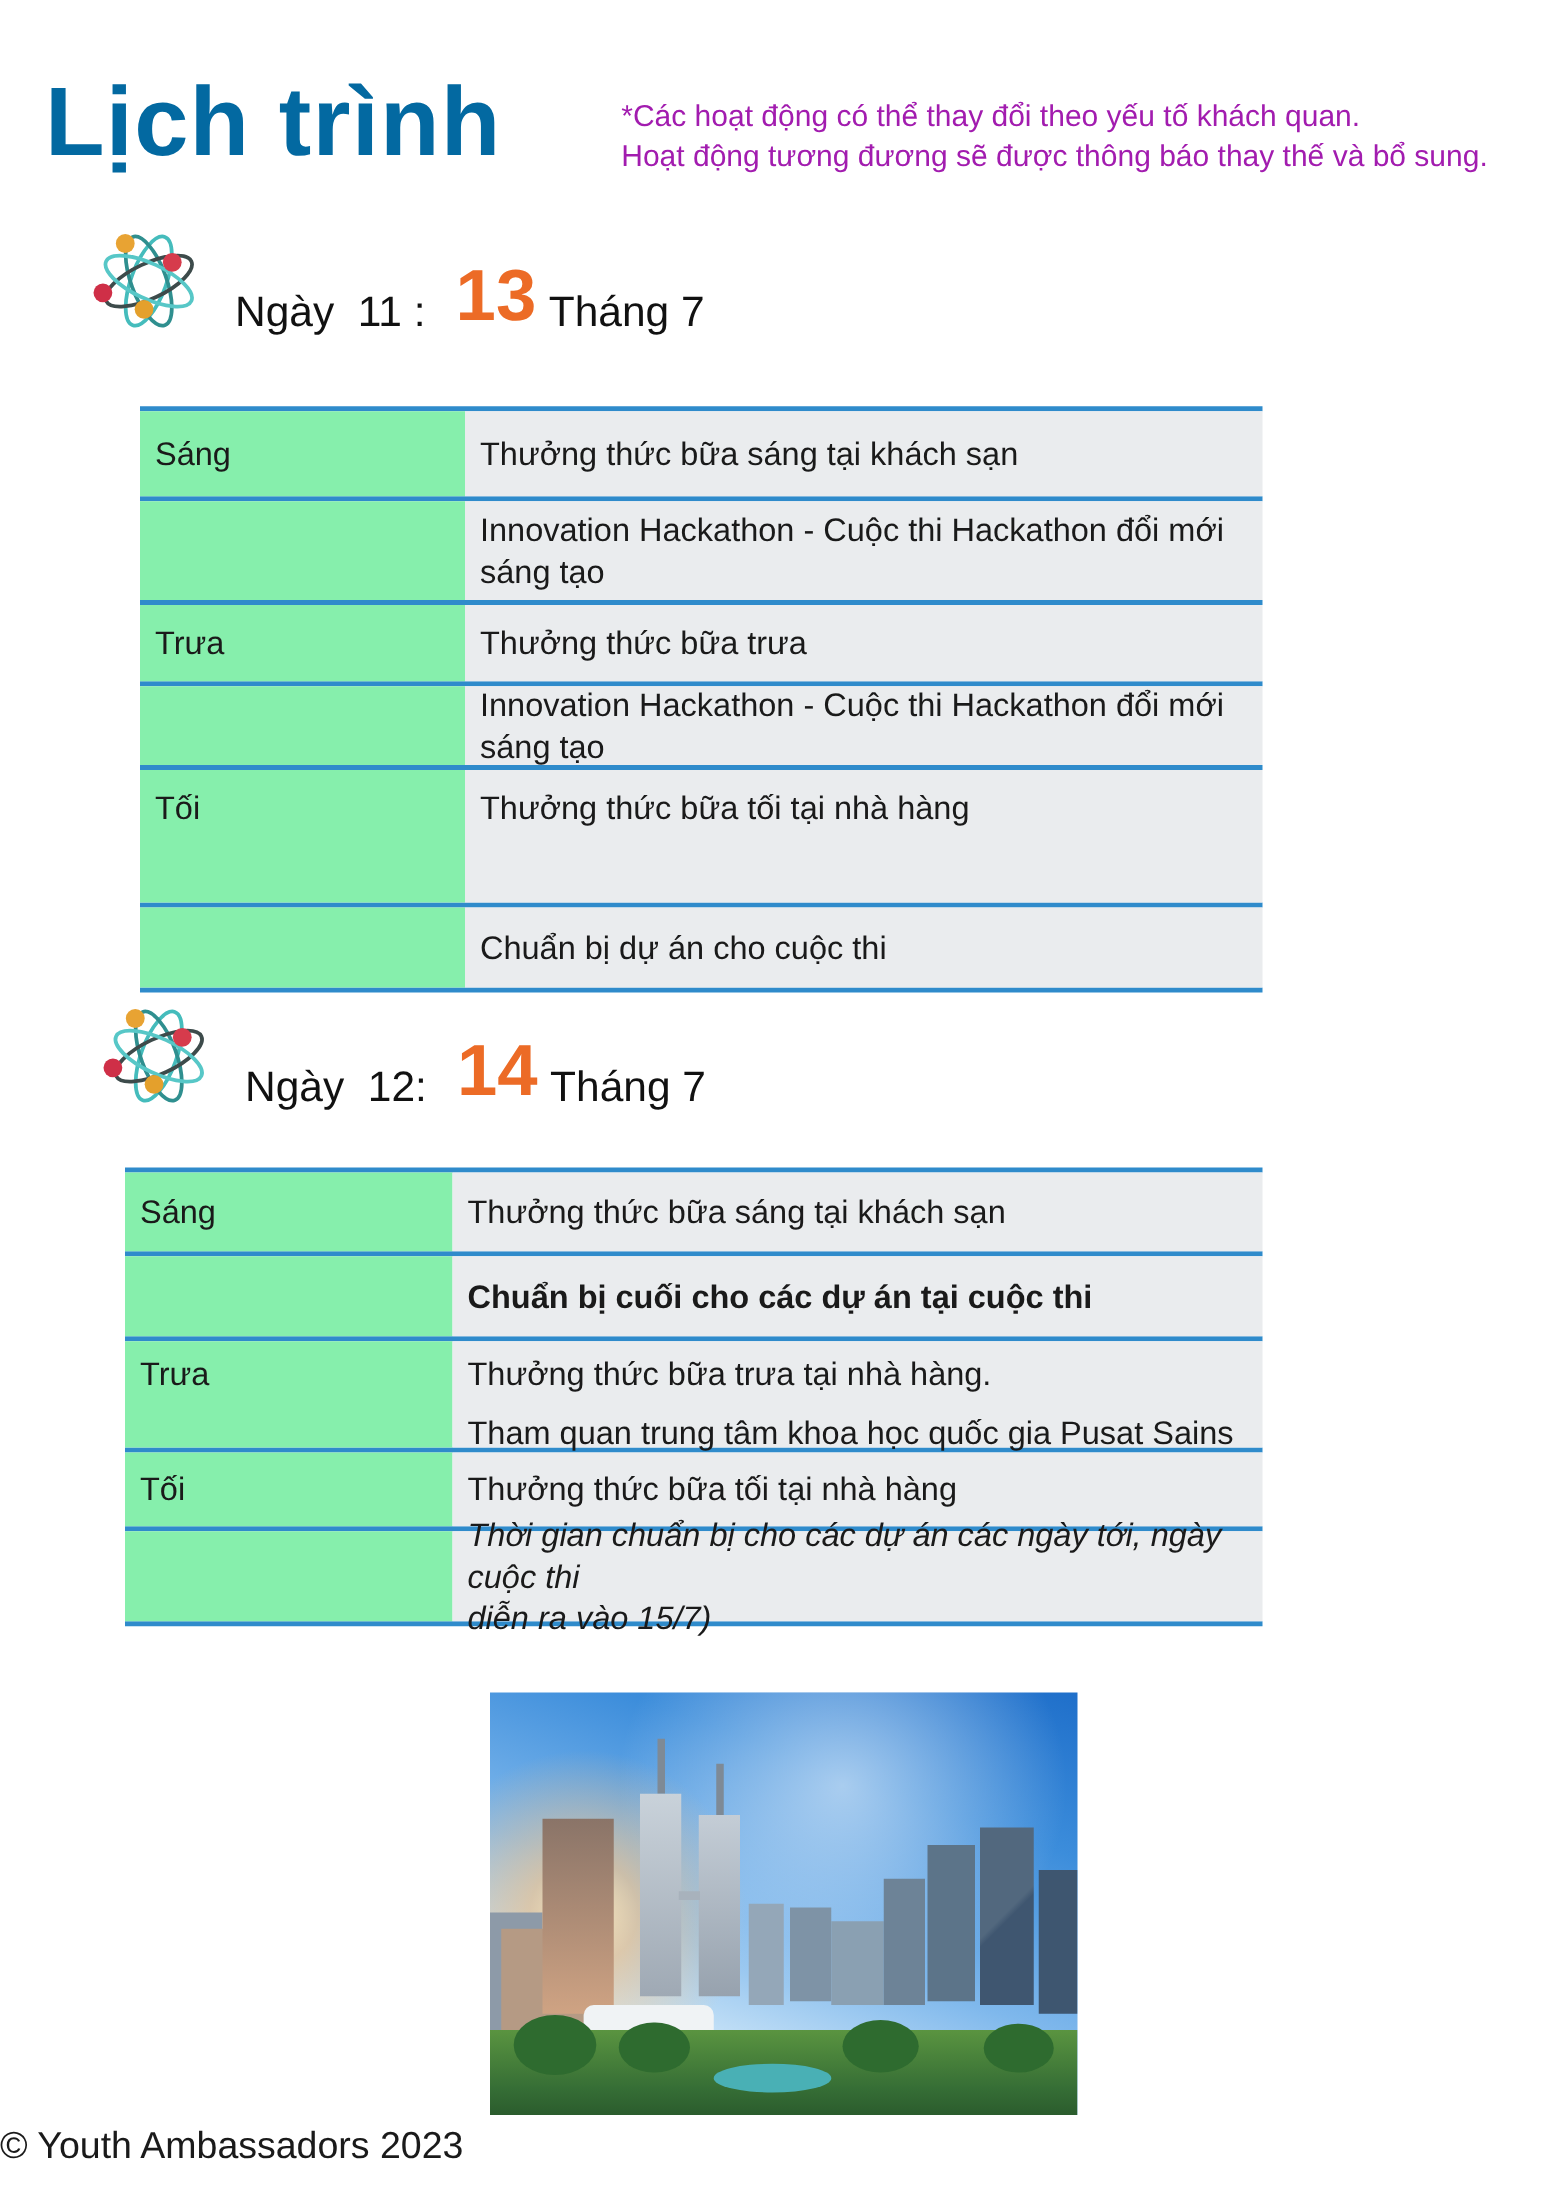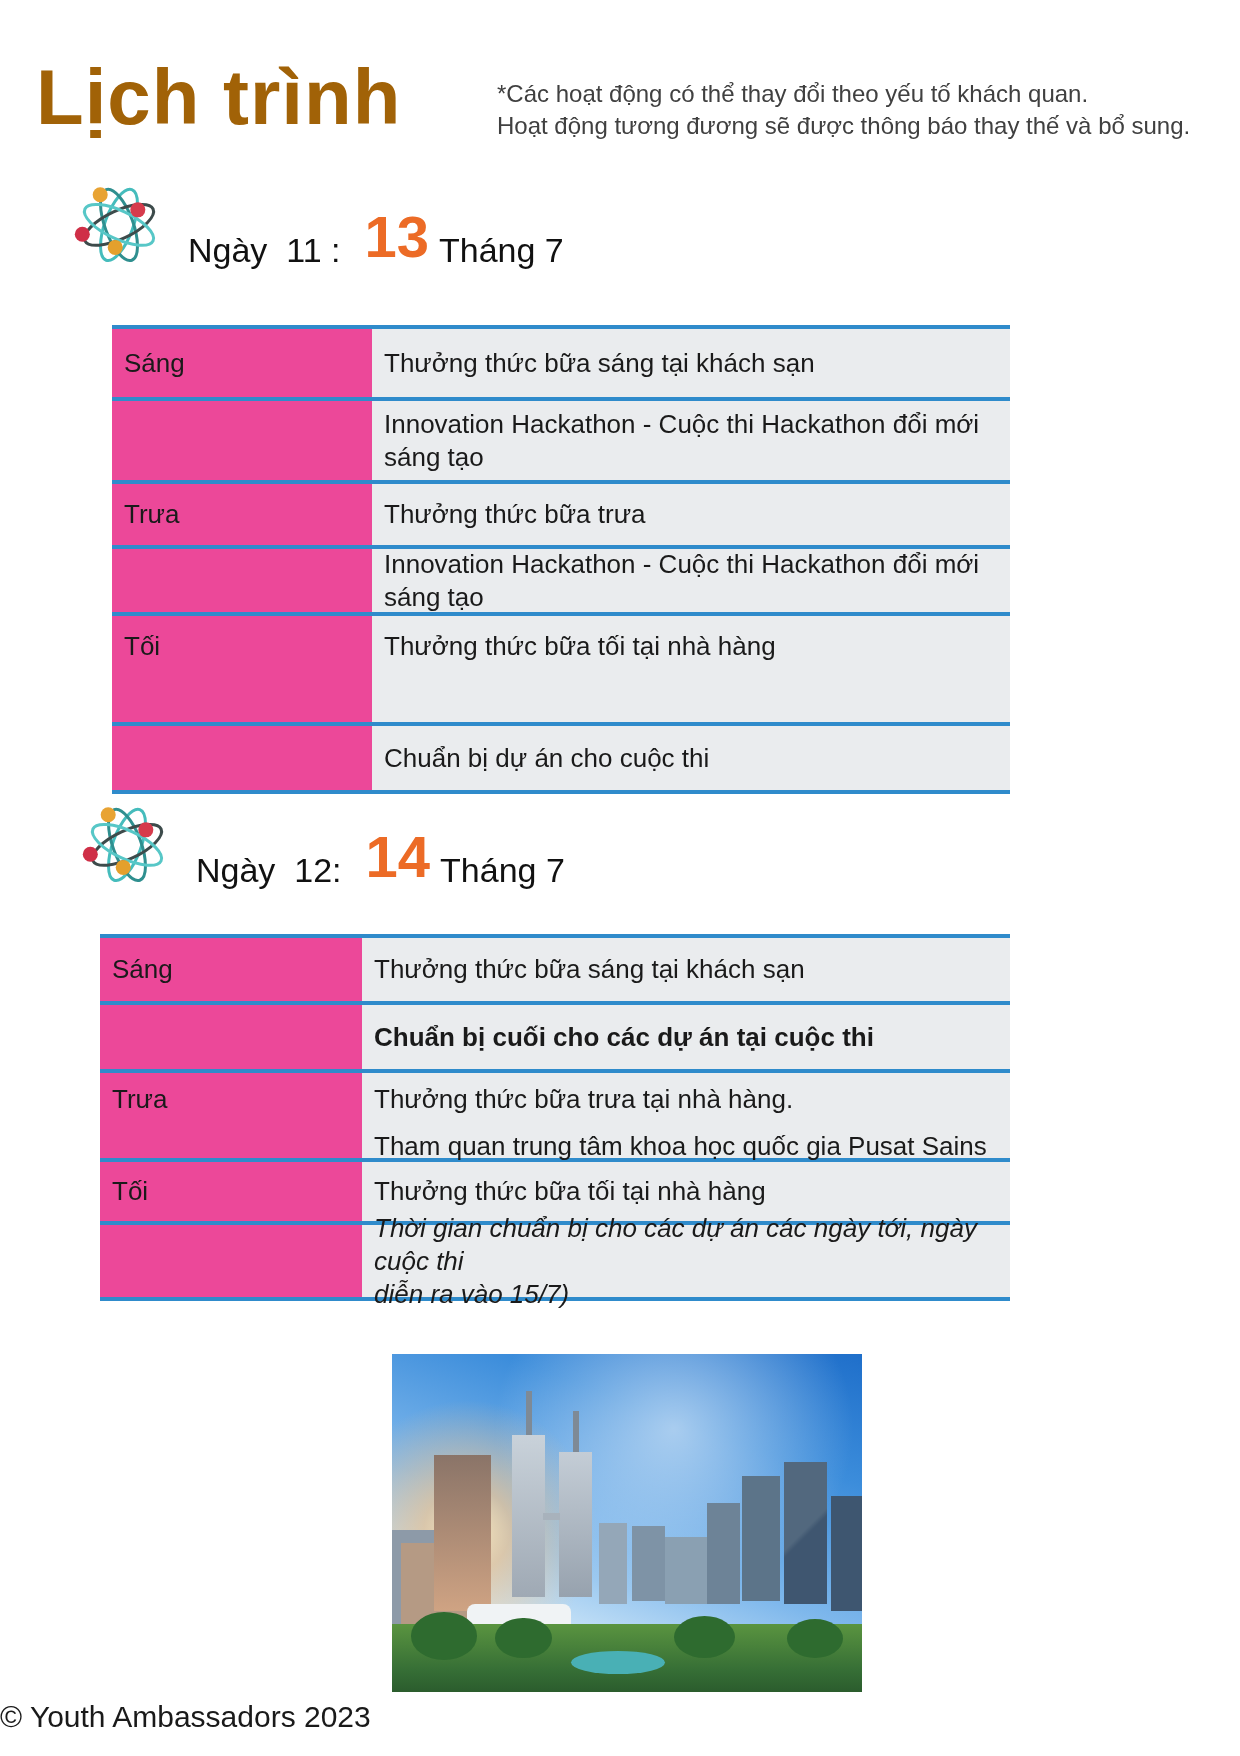--- a/index.html
+++ b/index.html
@@ -1,36 +1,36 @@
 <!DOCTYPE html>
 <html><head>
 <meta charset="utf-8">
 <style>
   html,body{margin:0;padding:0;background:#fff;}
   .page{position:relative;width:1240px;height:1756px;background:#fff;overflow:hidden;
         font-family:"Liberation Sans",sans-serif;color:#1a1a1a;}
 
   
   .title{position:absolute;left:36px;top:52px;font-size:78px;font-weight:bold;
-         color:#a16207;letter-spacing:1px;}
-  .note{position:absolute;left:497px;top:78px;font-size:24px;line-height:32px;color:#404040;}
+         color:#0369a1;letter-spacing:1px;}
+  .note{position:absolute;left:497px;top:78px;font-size:24px;line-height:32px;color:#a21caf;}
 
   
   .dayhdr{position:absolute;display:flex;align-items:flex-end;}
   .dayhdr .atom{width:94px;height:94px;flex:0 0 auto;}
   .dayhdr .black{font-size:34px;color:#111;margin-left:22px;white-space:pre;}
   .dayhdr .big{font-size:58px;font-weight:bold;color:#ec6b26;margin-left:24px;}
   .dayhdr .month{font-size:34px;color:#111;margin-left:10px;}
   #day1-hdr{left:72px;top:176px;}
   #day2-hdr{left:80px;top:796px;}
 
   
   .sched{position:absolute;border-bottom:4px solid #2f8bcb;}
   .sched .row{display:flex;border-top:4px solid #2f8bcb;box-sizing:border-box;}
-  .sched .lbl{flex:0 0 auto;background:#ec4899;font-size:26px;padding-left:12px;box-sizing:border-box;}
+  .sched .lbl{flex:0 0 auto;background:#86efac;font-size:26px;padding-left:12px;box-sizing:border-box;}
   .sched .act{flex:1 1 auto;background:#eaecee;font-size:26px;padding-left:12px;
               padding-right:8px;box-sizing:border-box;}
   .sched .row{align-items:stretch;}
   .sched .cellwrap{display:flex;flex-direction:column;justify-content:center;height:100%;}
   .sched .vtop .cellwrap{justify-content:flex-start;}
   .sched p{margin:0;line-height:33px;}
   .sched .gap2{margin-top:14px;}
 
   #table1{left:112px;top:325px;width:898px;}
   #table1 .lbl{width:260px;}

